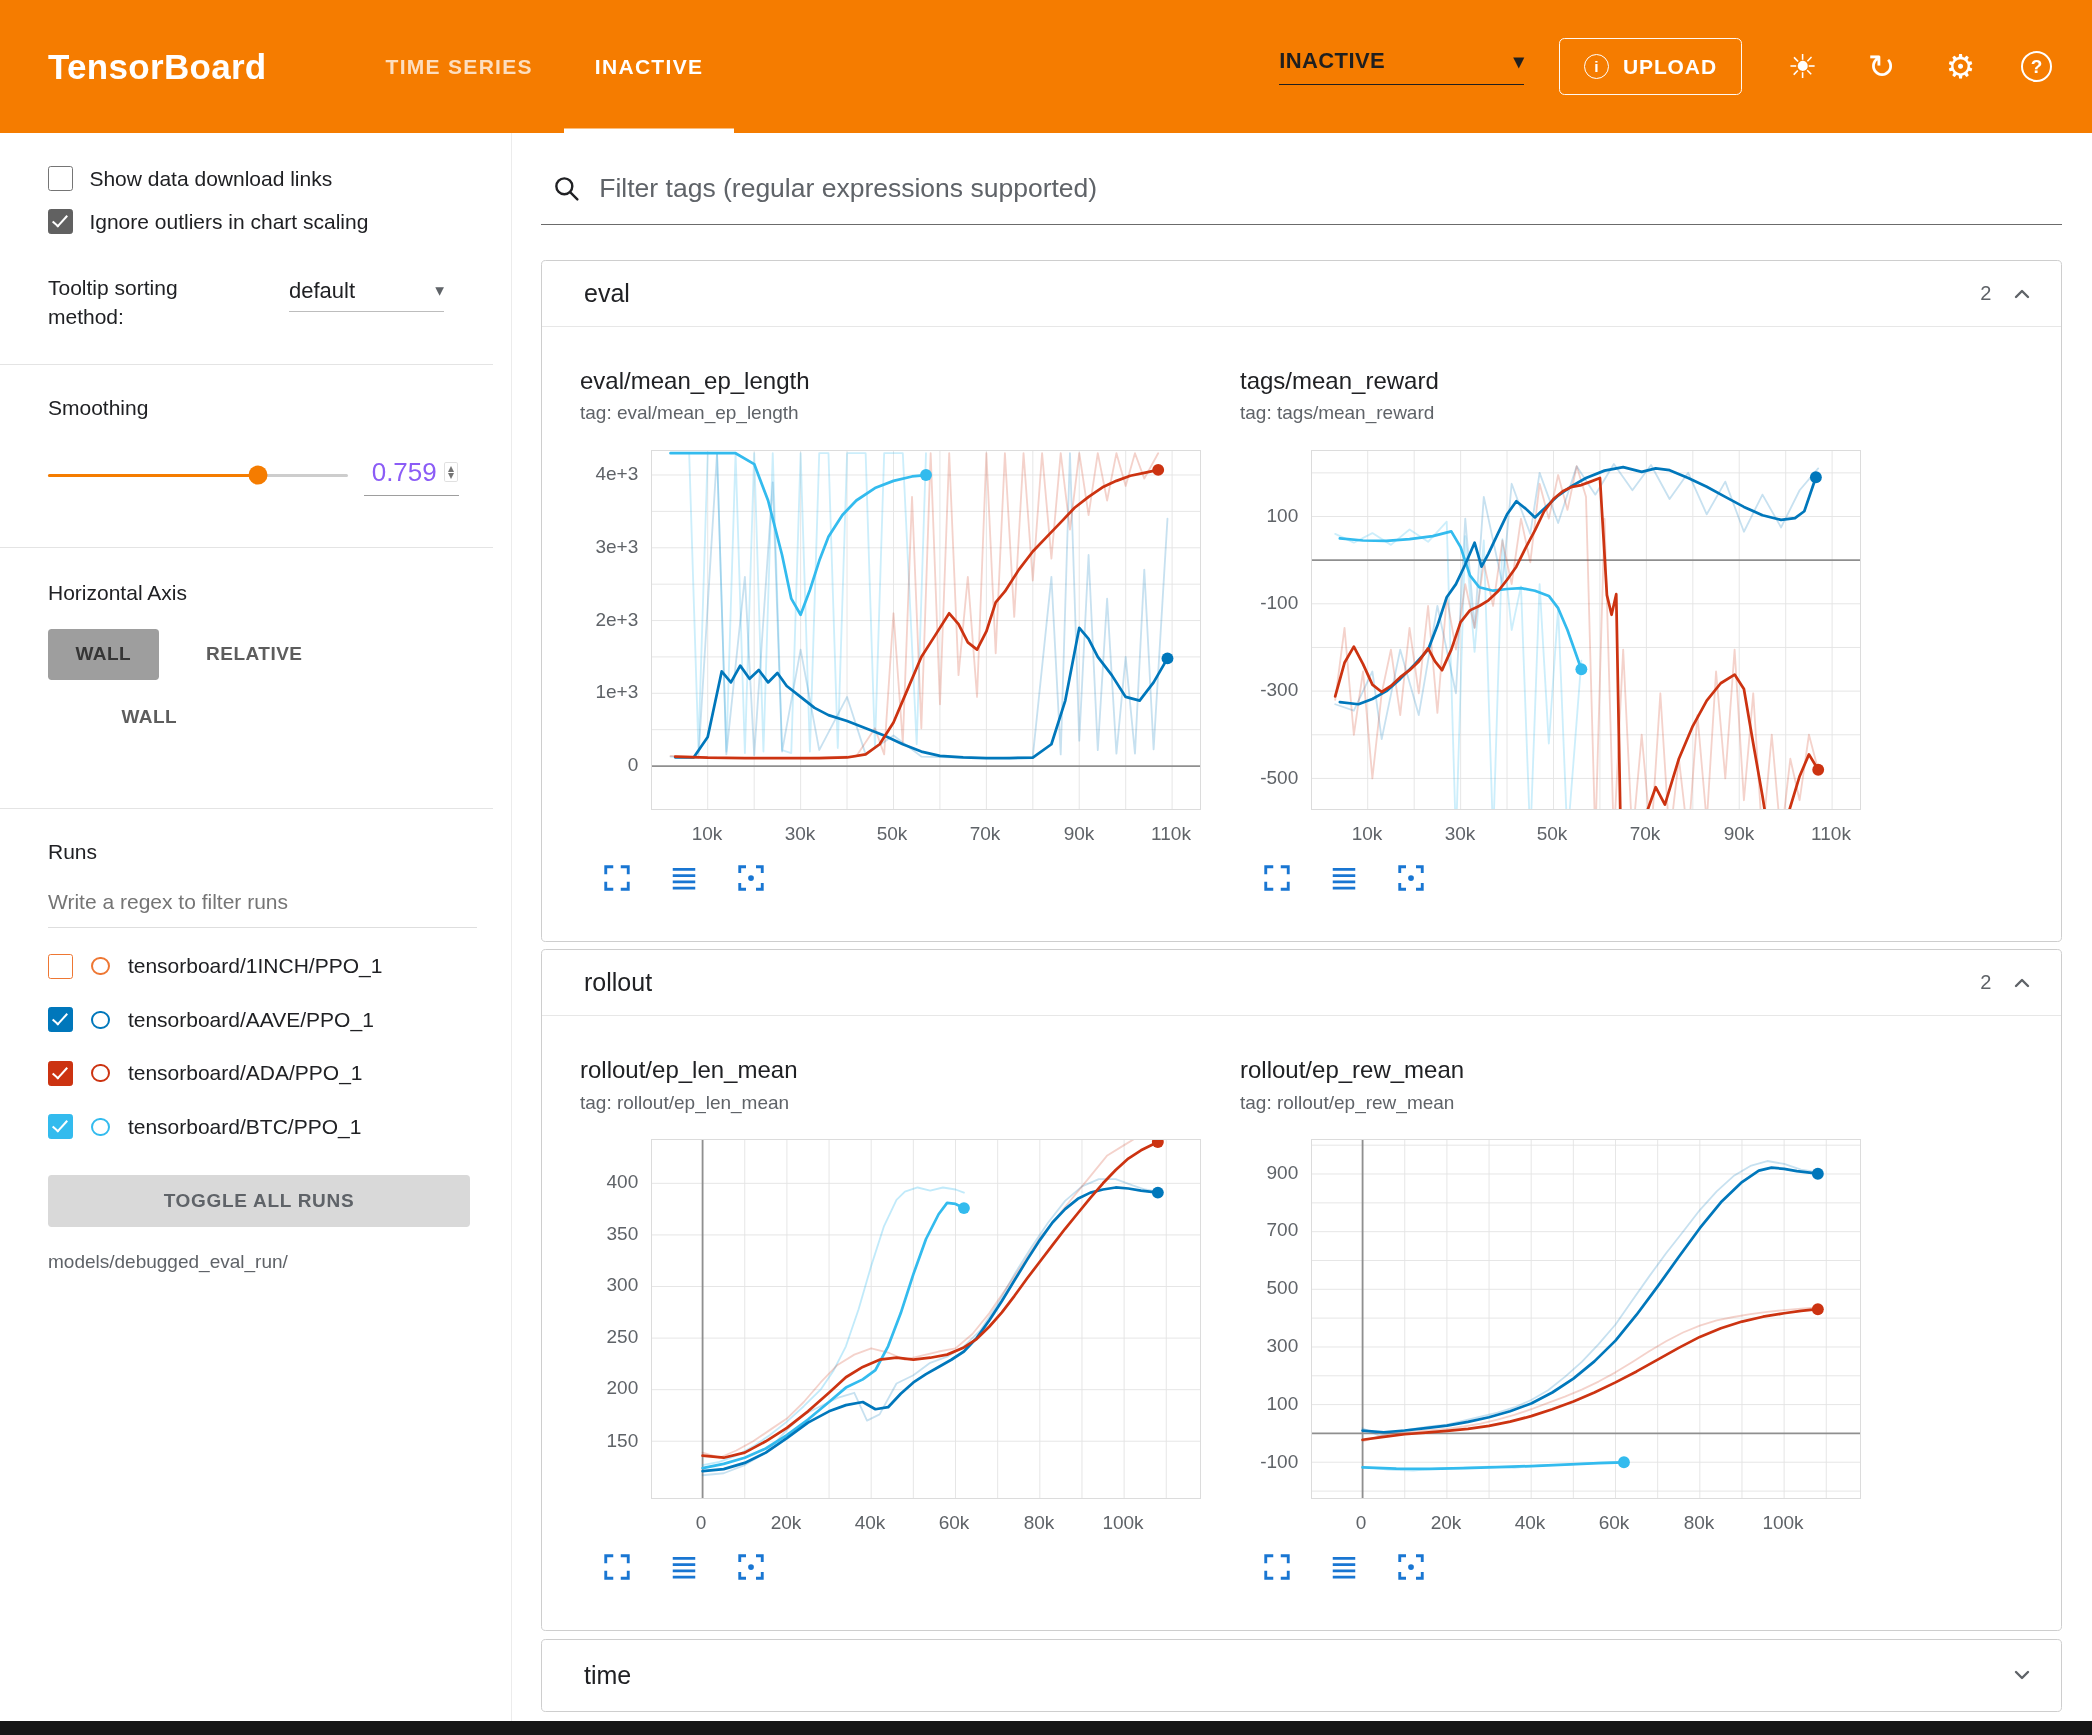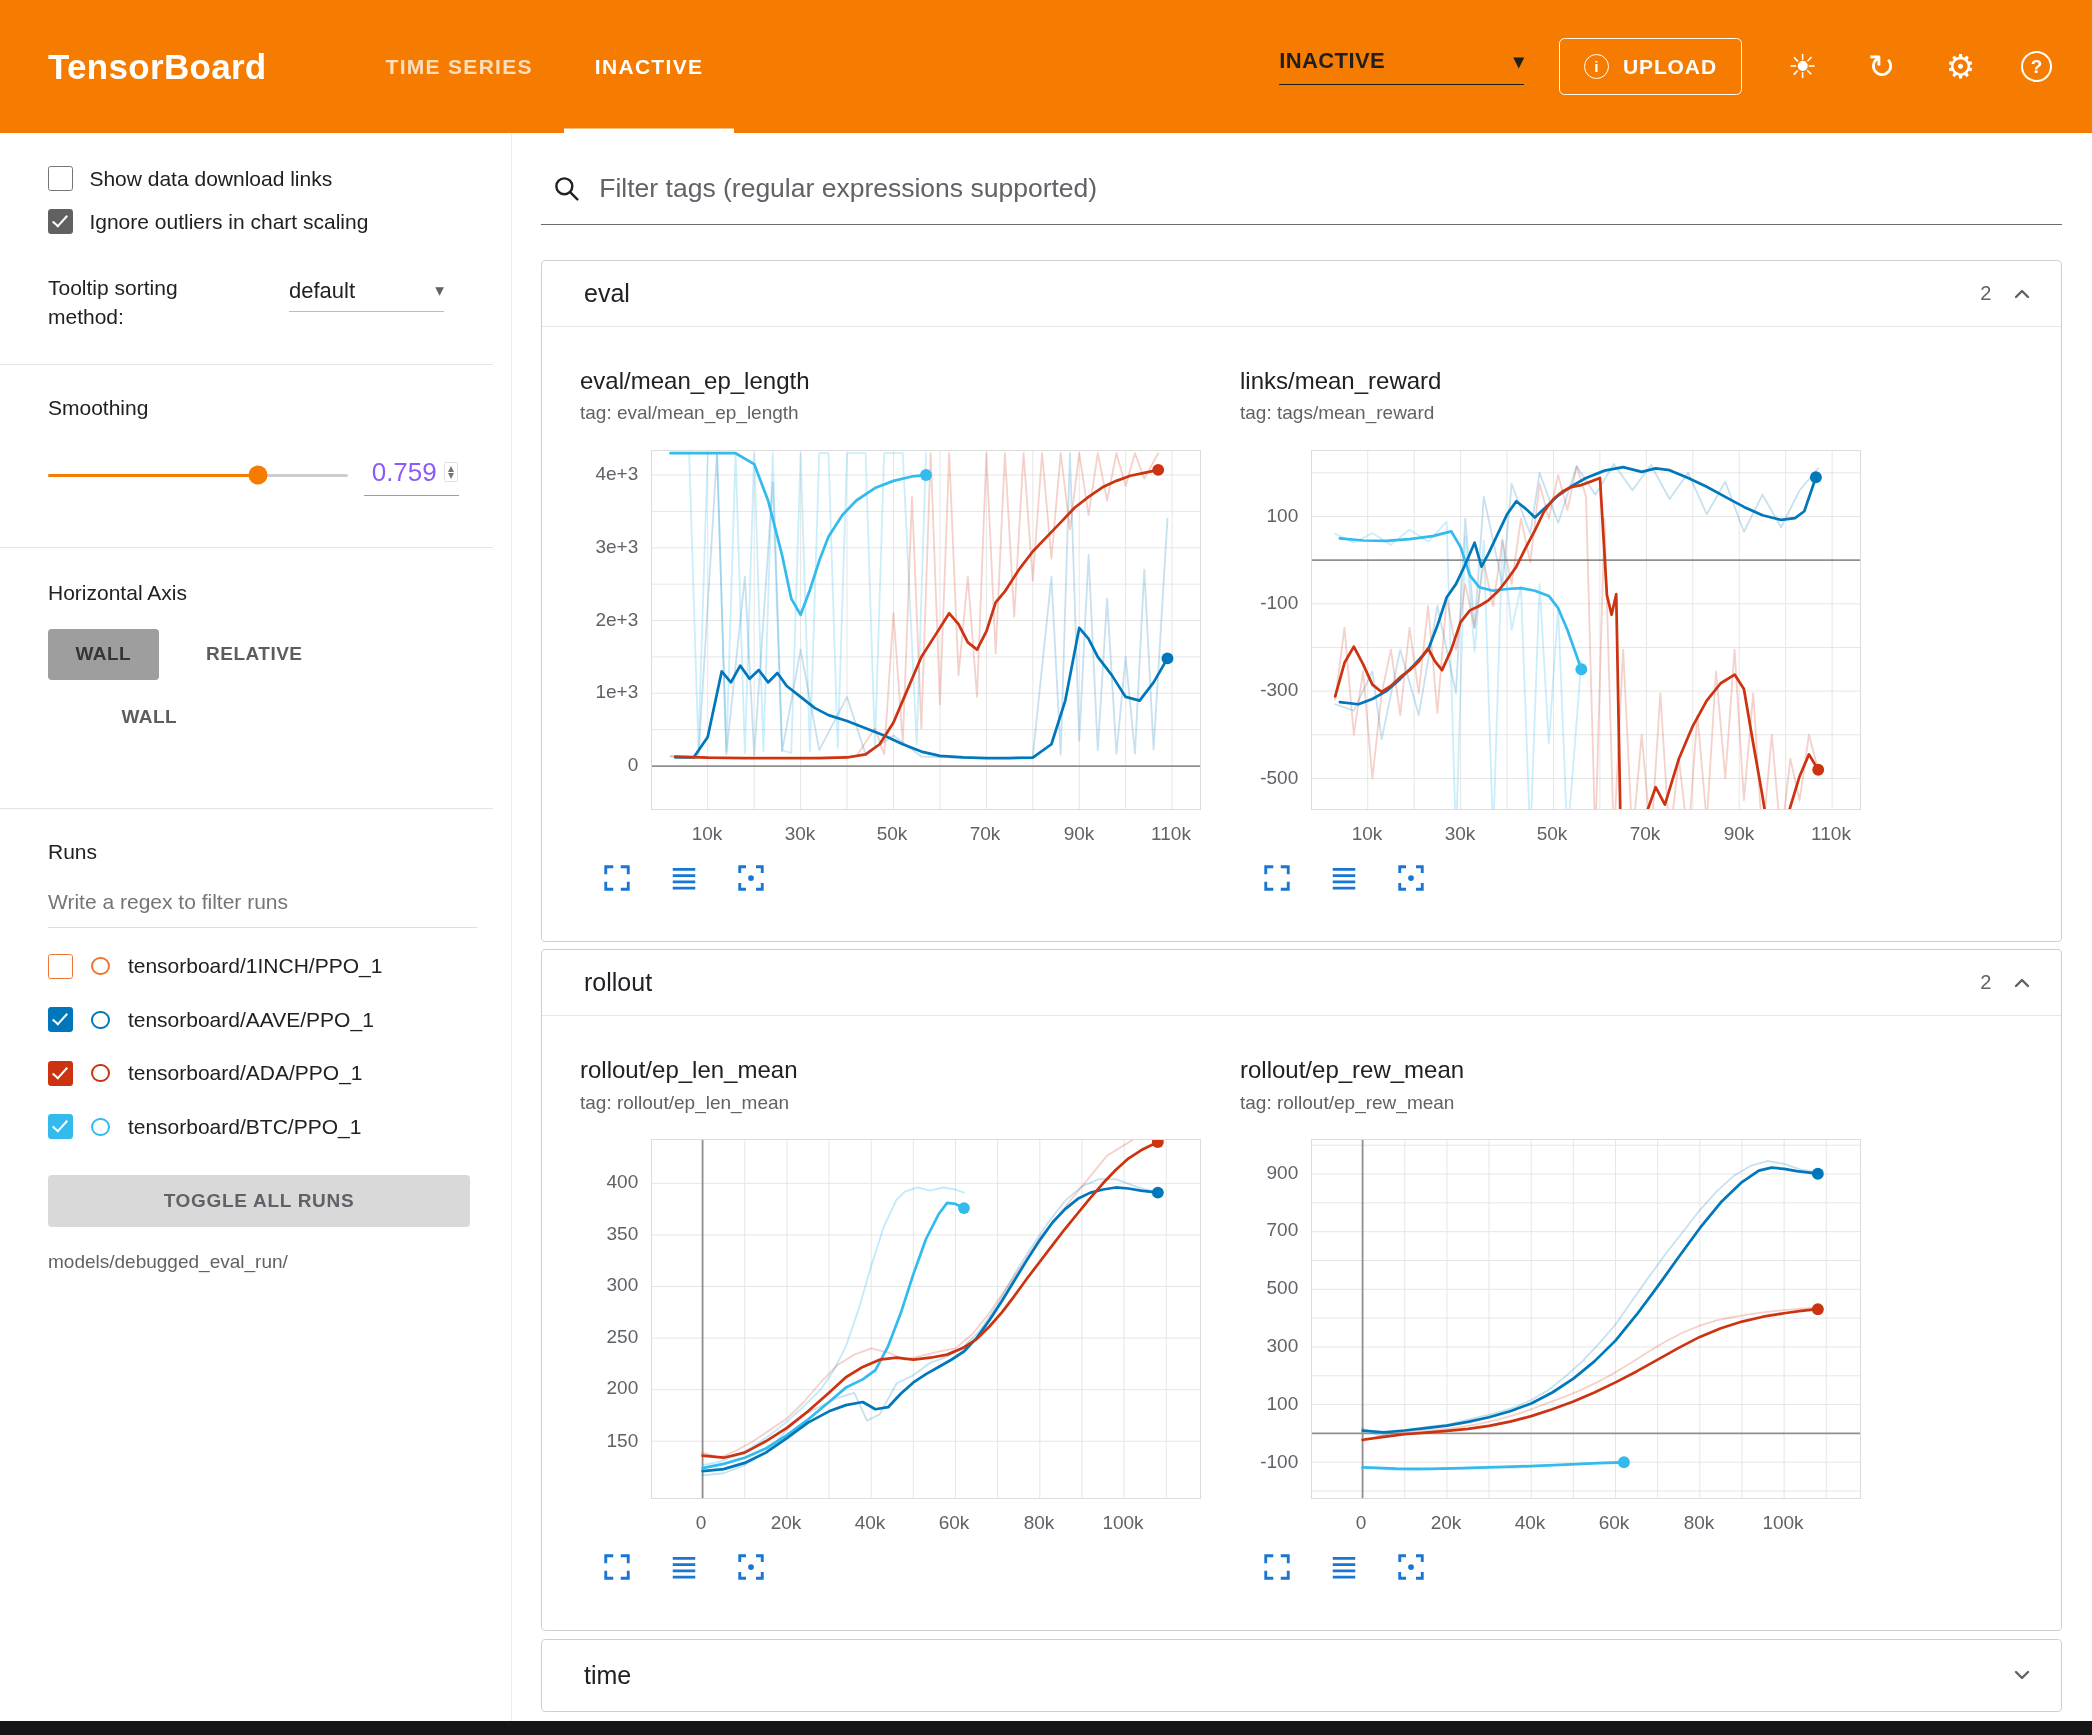--- a/index.html
+++ b/index.html
@@ -281,21 +281,21 @@
           <span class="tool-icon">
               <svg viewBox="0 0 24 24">
                 <path d="M3 8V3h5M16 3h5v5M21 16v5h-5M8 21H3v-5" fill="none" stroke="#1976d2" stroke-width="2.3"></path>
                 <circle cx="12" cy="12" r="2.3" fill="#1976d2"></circle>
               </svg>
             </span>
         </div>
       </div>
 
       <div class="chart-block">
-        <div class="chart-title">links/mean_reward</div>
+        <div class="chart-title">tags/mean_reward</div>
         <div class="chart-tag">tag: tags/mean_reward</div>
         <div class="chart-area">
           <div class="y-labels">
               <div class="y-tick" style="top: 66px;">100</div>
               <div class="y-tick" style="top: 153px;">-100</div>
               <div class="y-tick" style="top: 240px;">-300</div>
               <div class="y-tick" style="top: 328px;">-500</div>
             </div>
           <div class="plot-wrap">
               <svg viewBox="0 0 600 392" preserveAspectRatio="none">

